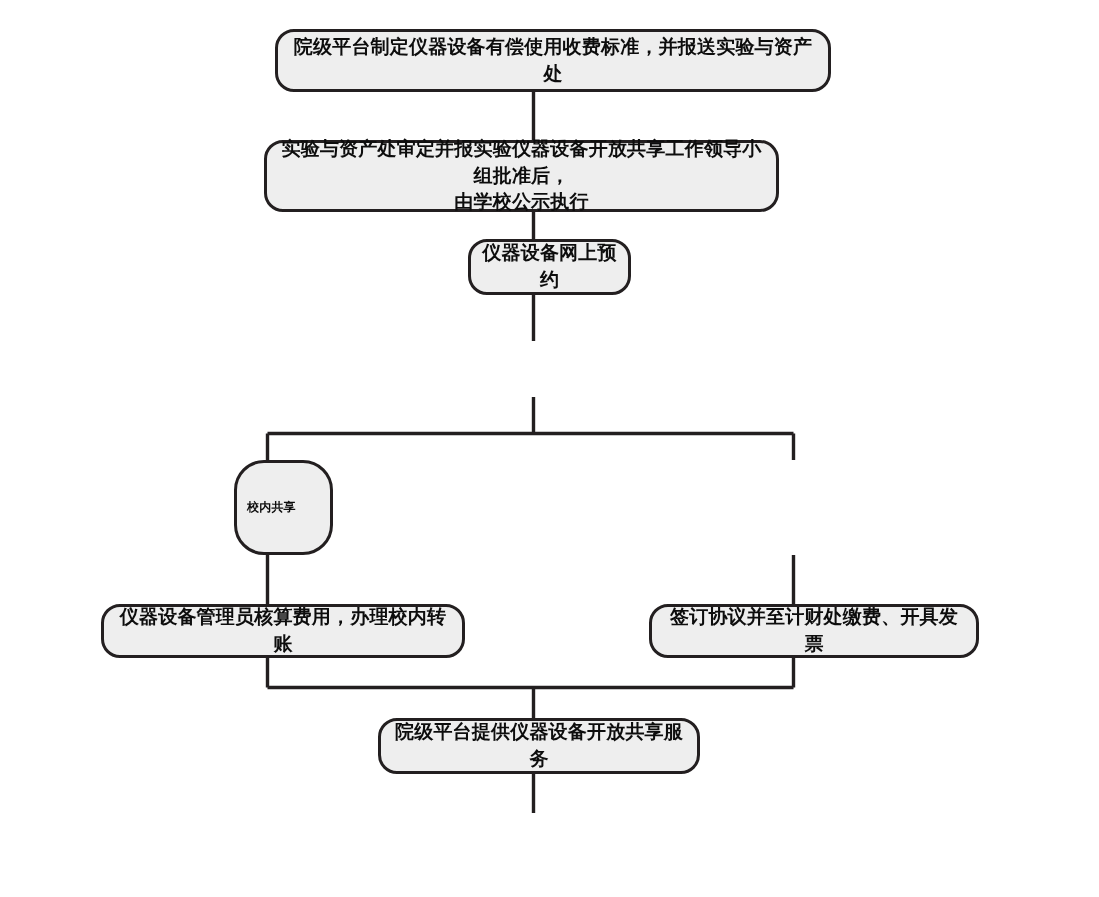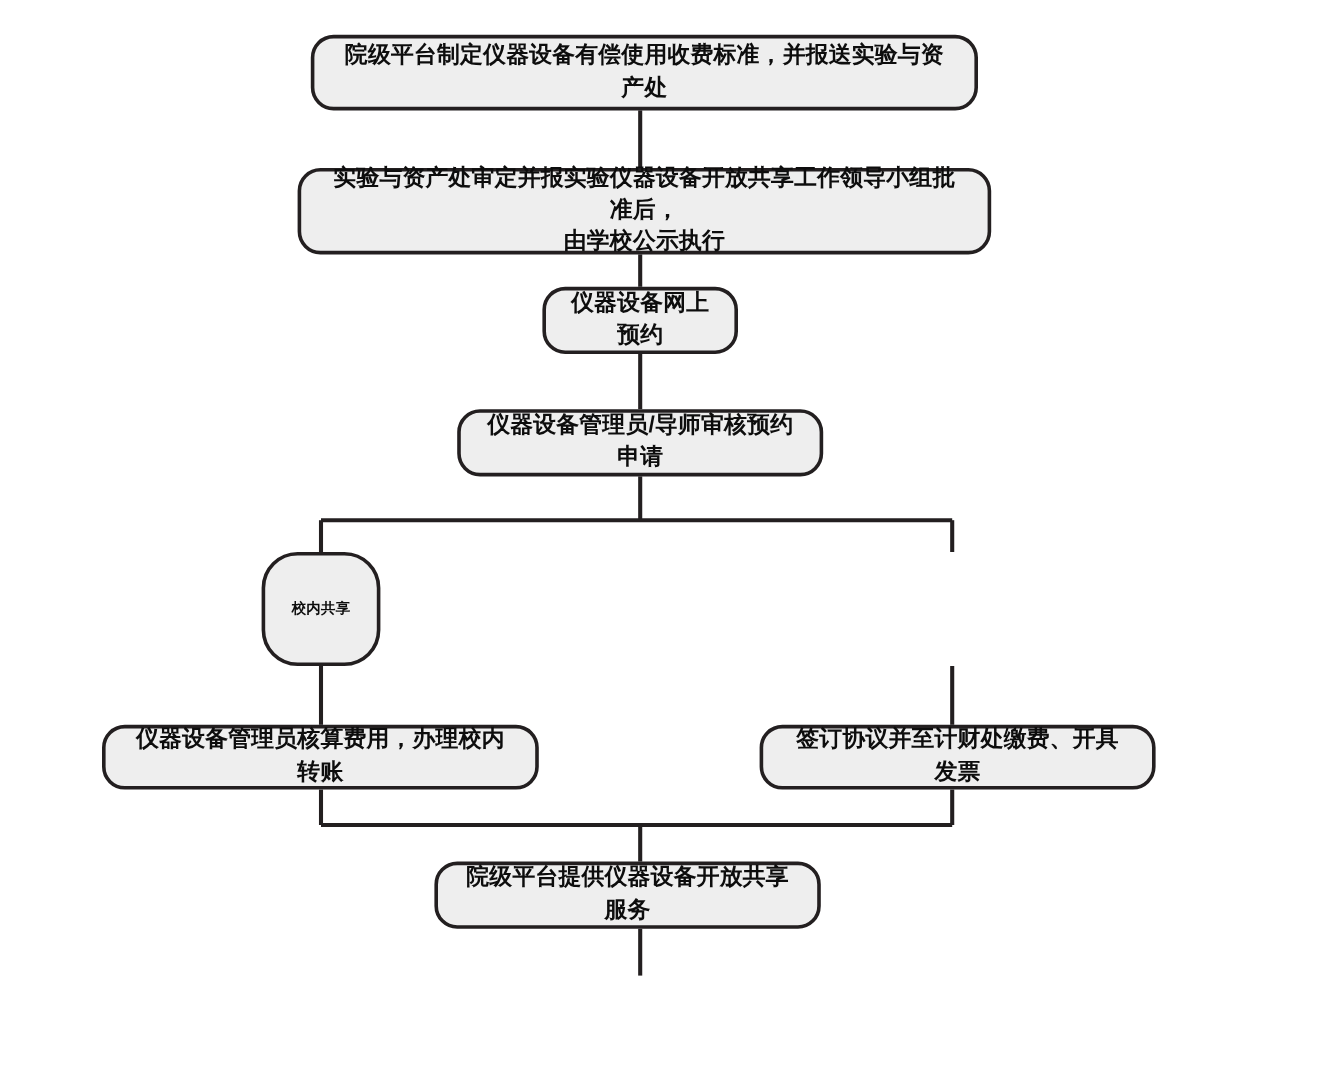--- a/index.html
+++ b/index.html
@@ -27,42 +27,42 @@
     pointer-events: none;
   }
   .node {
     position: absolute;
     box-sizing: border-box;
     background: #eeeeee;
     border: 3.5px solid #231f20;
     border-radius: 19px;
     display: flex;
     align-items: center;
-    justify-content: center;
     text-align: center;
     color: #0d0d0d;
     font-size: 19px;
     font-weight: 700;
     line-height: 1.42;
     letter-spacing: 0.2px;
     z-index: 2;
-    padding: 2px 20px;
+    padding: 2px 10px;
+    margin-left: 16px;
   }
   .node.branch {
     border-radius: 30px;
     font-size: 12px;
   }
   .node .label {
     display: block;
     white-space: pre-line;
   }
 
   
   #node-standard        { left: 259px; top: 29px;  width: 556px; height: 63px; }
-  #node-approval        { left: 248px; top: 140px; width: 578px; height: 72px; }
+  #node-approval        { left: 248px; top: 140px; width: 515px; height: 72px; }
   #node-online-booking  { left: 452px; top: 239px; width: 163px; height: 56px; }
   #node-review          { left: 381px; top: 341px; width: 305px; height: 56px; }
   #node-internal-share  { left: 218px; top: 460px; width: 99px;  height: 95px; }
   #node-external-share  { left: 744px; top: 460px; width: 99px;  height: 95px; }
   #node-internal-fee    { left: 85px;  top: 604px; width: 364px; height: 54px; }
   #node-external-fee    { left: 633px; top: 604px; width: 330px; height: 54px; }
   #node-platform-serve  { left: 362px; top: 718px; width: 322px; height: 56px; }
   #node-service-end     { left: 370px; top: 813px; width: 331px; height: 62px; }
 </style>
 </head>
@@ -109,23 +109,20 @@
 
   <div class="node" id="node-approval">
     <span class="label">实验与资产处审定并报实验仪器设备开放共享工作领导小组批准后，
 由学校公示执行</span>
   </div>
 
   <div class="node" id="node-online-booking">
     <span class="label">仪器设备网上预约</span>
   </div>
 
-  <div class="node" id="node-review">
-    <span class="label">仪器设备管理员/导师审核预约申请</span>
-  </div>
 
   <div class="node branch" id="node-internal-share">
     <span class="label">校内共享</span>
   </div>
 
 
   <div class="node" id="node-internal-fee">
     <span class="label">仪器设备管理员核算费用，办理校内转账</span>
   </div>
 

